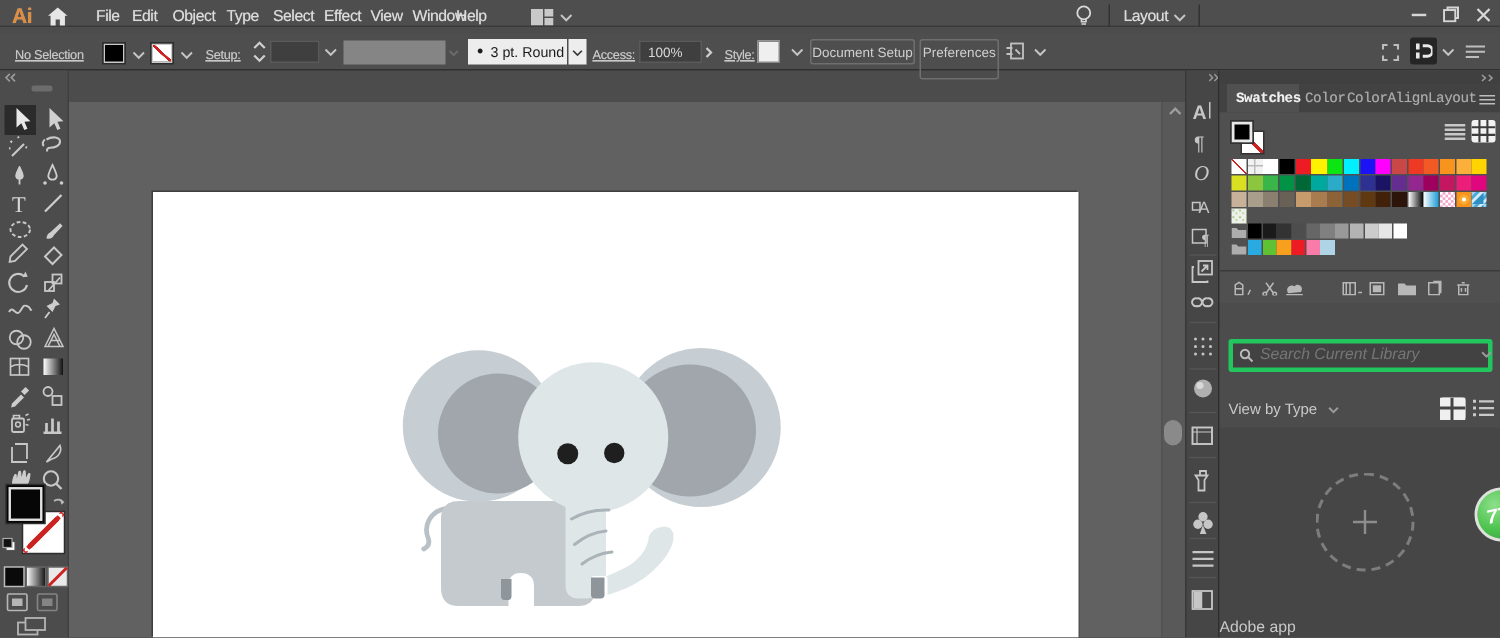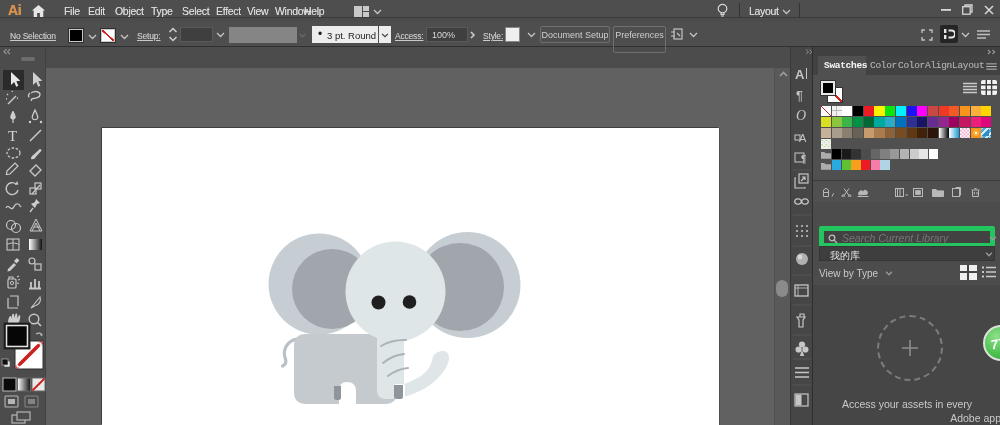--- a/index.html
+++ b/index.html
@@ -315,32 +315,26 @@
           <path d="M110.5 2.5h3.6l1.2 1.4h6.2v5.6h-11z" fill="#b8b8b8"></path>
           <rect x="130.5" y="1.5" width="7" height="8"></rect>
             <path d="M134 1.5v-1h4.5v8"></path>
           <path d="M149.5 3h8M150.5 3.5v6h6v-6M152.5 1.5h2M152.3 5v2.5M155 5v2.5"></path>
         </g>
       </svg>
     </div>
 
 
     <div class="abs" style="left:0;top:172px;width:188px;height:66px;background:#4c4c4c;">
-      <div class="abs" style="left:6px;top:7px;width:176px;height:22px;background:#424242;border:5px solid #22c55e;border-radius:2px;">
+      <div class="abs" style="left:6px;top:7px;width:176px;height:22px;background:#424242;border:3px solid #22c55e;border-radius:2px;">
         <svg class="abs" style="left:4px;top:3px;" width="10" height="10" viewBox="0 0 10 10">
             <circle cx="4" cy="4" r="2.8" fill="none" stroke="#bbb" stroke-width="1.3"></circle>
             <path d="M6.2 6.2L9 9" stroke="#bbb" stroke-width="1.3"></path>
           </svg>
         <span class="abs" style="left:18px;top:1px;font-size:10.5px;font-style:italic;color:#767676;">Search Current Library</span>
-        <svg class="abs" style="left:165px;top:5px;" width="8" height="5" viewBox="0 0 9 6">
-            <path d="M1 1l3.5 3.5L8 1" stroke="#9a9a9a" stroke-width="1.6" fill="none"></path>
-          </svg>
-      </div>
-      <div class="abs" style="left:6px;top:27px;width:176px;height:15px;background:#3e3e3e;border:1px solid #363636;">
-        <span class="abs" style="left:10px;top:2px;font-size:10px;color:#e3e3e3;">我的库</span>
         <svg class="abs" style="left:165px;top:5px;" width="8" height="5" viewBox="0 0 9 6">
             <path d="M1 1l3.5 3.5L8 1" stroke="#9a9a9a" stroke-width="1.6" fill="none"></path>
           </svg>
       </div>
       <span class="abs" style="left:6px;top:49px;font-size:10px;color:#c9c9c9;">View by Type</span>
       <svg class="abs" style="left:72px;top:52px;" width="8" height="5" viewBox="0 0 9 6">
           <path d="M1 1l3.5 3.5L8 1" stroke="#9a9a9a" stroke-width="1.6" fill="none"></path>
         </svg>
       <div class="abs" style="left:147px;top:46px;width:17px;height:15px;background:#efefef;border-radius:2px;">
         <svg width="17" height="15">
@@ -362,22 +356,21 @@
         </svg>
     </div>
 
     <div class="abs" style="left:0;top:238px;width:188px;height:140px;background:#464646;">
       <div class="abs" style="left:64px;top:30px;width:66px;height:66px;border:2px dashed #7d7d7d;border-radius:50%;"></div>
       <div class="abs" style="left:88px;top:54px;width:18px;height:18px;">
         <svg width="18" height="18">
             <path d="M9 1v16M1 9h16" stroke="#8d8d8d" stroke-width="1.6"></path>
           </svg>
       </div>
-      <div class="abs" style="left:0;top:113px;width:188px;text-align:center;font-size:10.5px;color:#c9c9c9;">Access your assets in every</div>
-      <div class="abs" style="left:0;top:127px;width:188px;text-align:right;font-size:10.5px;color:#c9c9c9;">Adobe app</div>
+      <div class="abs" style="left:0;top:127px;width:188px;text-align:left;font-size:10.5px;color:#c9c9c9;">Adobe app</div>
     </div>
 
     <div class="abs" style="left:170px;top:278px;width:36px;height:36px;border-radius:50%;background:radial-gradient(circle at 35% 30%,#8ee08a,#4cc24e 55%,#2f9e40);border:2px solid #dde2dd;">
       <span class="abs" style="left:6px;top:9px;font-size:13px;font-weight:bold;font-style:italic;color:#fff;transform:rotate(-12deg);">77</span>
     </div>
   </div>
   <div class="abs" id="leftbar">
   <svg width="46" height="378" viewBox="0 0 46 378">
     <defs>
       <linearGradient id="gsw" x1="0" y1="0" x2="1" y2="0">

